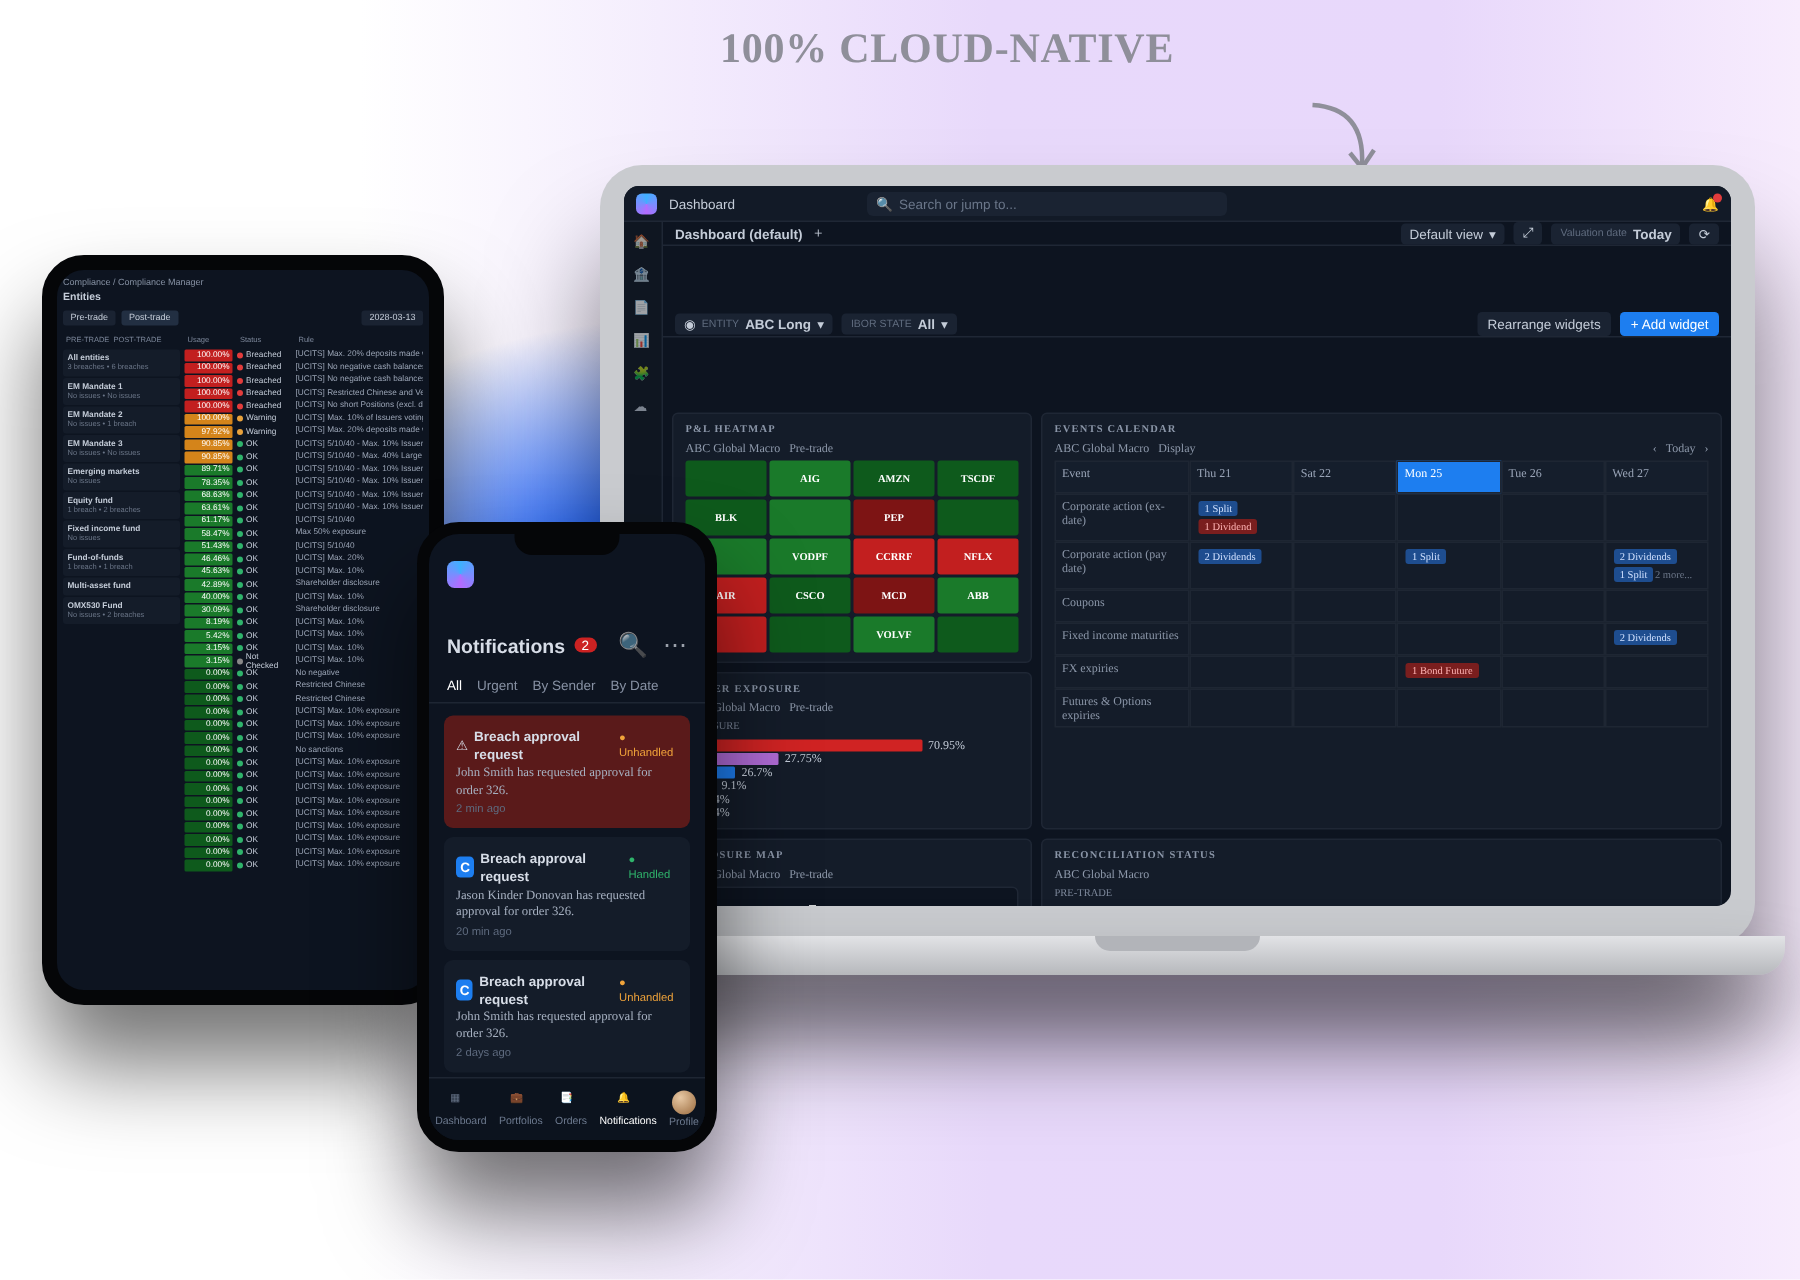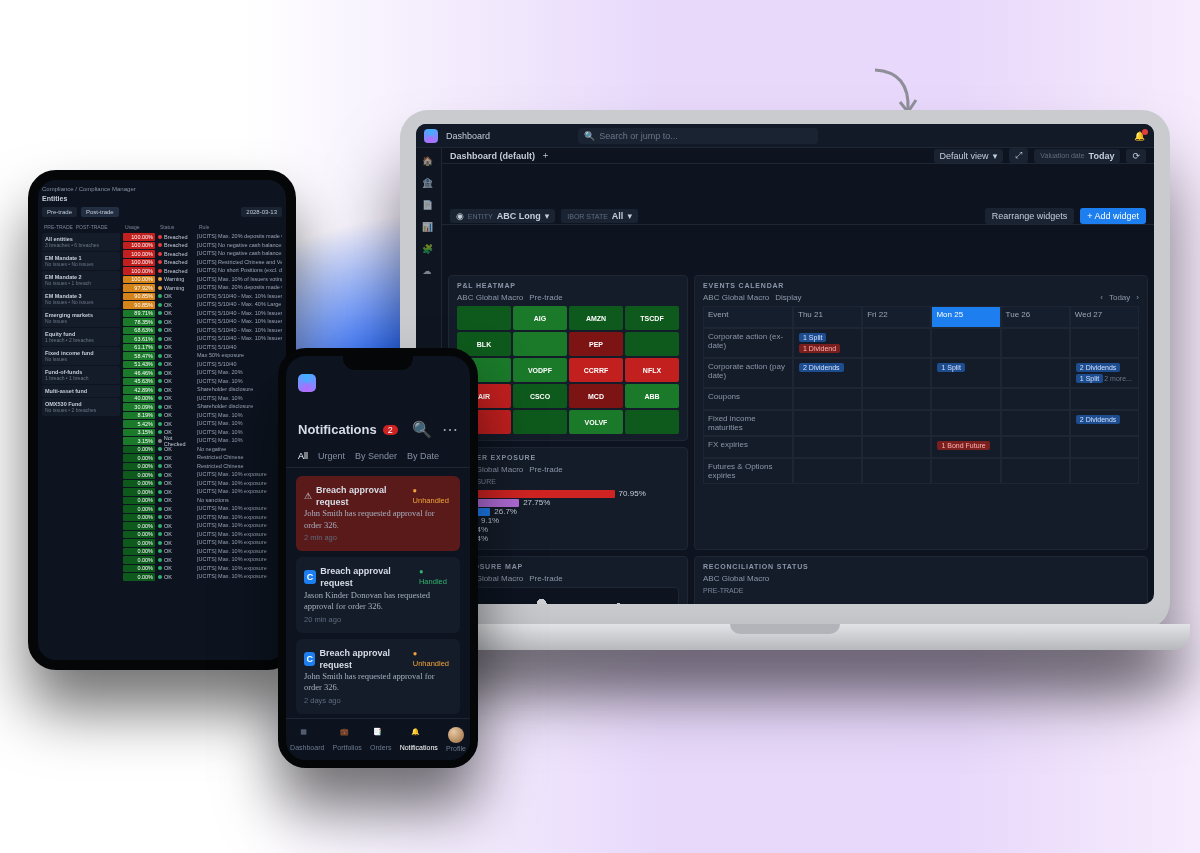--- a/index.html
+++ b/index.html
@@ -39,21 +39,21 @@
   .lp .body { display:flex; height:calc(100% - 24px);}
   .lp .rail { width:26px; background:#0f1621; border-right:1px solid #1f2735; display:flex; flex-direction:column; align-items:center; gap:10px; padding-top:8px;}
   .lp .rail span{width:12px;height:12px;opacity:.6;}
   .lp .main { flex:1; display:flex; flex-direction:column;gap:44px;}
   .lp .subbar { display:flex; align-items:center; height:22px; padding:0 8px; gap:6px; border-bottom:1px solid #1f2735;}
   .lp .pill { background:#1a2332; padding:2px 6px; border-radius:3px; display:flex; gap:4px; align-items:center;}
   .lp .pill small{color:#5f6b7e; font-size:7px;}
   .lp .btn { background:#1a2332; padding:3px 7px; border-radius:3px;}
   .lp .btn.blue{background:#1d7ef0;color:#fff;}
   .lp .layout { flex:1; display:grid; grid-template-columns: 240px 1fr; grid-template-rows:auto auto 1fr; gap:6px; padding:6px;}
-  .card { background:#141c29; border:1px solid #1f2735; border-radius:4px; padding:6px 8px; display:flex; flex-direction:column; gap:4px;}
+  .card { background:#141c29; border:1px solid #1f2735; border-radius:4px; padding:6px 8px; display:flex; flex-direction:column; gap:4px;font-family:Liberation Serif, serif;}
   .card h4{font-size:7px; color:#8b96a8; letter-spacing:.8px; font-weight:600;}
   .cardtitles{display:flex;gap:6px;font-size:8px;color:#8d98aa;}
   .heatmap { display:grid; grid-template-columns:repeat(4,1fr); gap:2px;}
   .heatmap div{height:24px;display:flex;align-items:center;justify-content:center;font-size:7px;color:#fff;font-weight:600;border-radius:2px;}
   .g{background:#1a7a2a;} .g2{background:#0e5a1c;} .r{background:#c21f1f;} .r2{background:#7d1414;}
   .exposure .row{display:flex;align-items:center;gap:4px;font-size:8px;}
   .exposure .bar{height:8px;border-radius:1px;}
   .cal { display:grid; grid-template-columns:90px repeat(5,1fr); font-size:8px;}
   .cal > div{border:1px solid #1e2633; padding:3px 4px; min-height:22px;}
   .cal .hd{background:#151e2c;color:#9aa5b8;}
@@ -100,21 +100,21 @@
   .ph .tabbar{display:flex;justify-content:space-around;align-items:center;height:42px;border-top:1px solid #1e2633;background:#0c131e;}
   .ph .tabbar div{display:flex;flex-direction:column;align-items:center;font-size:7px;color:#6d7a8f;gap:2px;}
   .ph .tabbar div.act{color:#fff;}
   .ph .tabbar svg,.ph .tabbar span.ic{width:14px;height:14px;}
   .avatar{width:16px;height:16px;border-radius:50%;background:radial-gradient(circle at 35% 30%,#e7c8a4,#9a6a3d);}
 </style>
 </head>
 <body>
 
 <div class="annotation">
-  <br>
+  <span>100% CLOUD-NATIVE</span><br>
 </div>
 <div class="arrow">
   <svg viewBox="0 0 60 60">
       <path d="M5 8 Q40 10 38 48"></path>
       <path d="M30 40 L38 50 L46 38"></path>
     </svg>
 </div>
 
 <div class="laptop-shell">
   <div class="laptop-screen lp">
@@ -192,21 +192,21 @@
               <span>ABC Global Macro</span>
               <span>Display</span>
               <span style="flex:1"></span>
               <span>‹</span>
               <span>Today</span>
               <span>›</span>
             </div>
             <div class="cal" id="cal">
                 <div class="hd">Event</div>
                 <div class="hd">Thu 21</div>
-                <div class="hd">Fri 22</div>
+                <div class="hd">Sat 22</div>
                 <div class="hd today">Mon 25</div>
                 <div class="hd">Tue 26</div>
                 <div class="hd">Wed 27</div>
                 <div style="color: rgb(139, 150, 168);">Corporate action (ex-date)</div>
                 <div><span class="chip ">1 Split</span><span class="chip red">1 Dividend</span></div>
                 <div></div>
                 <div></div>
                 <div></div>
                 <div></div>
                 <div style="color: rgb(139, 150, 168);">Corporate action (pay date)</div>

